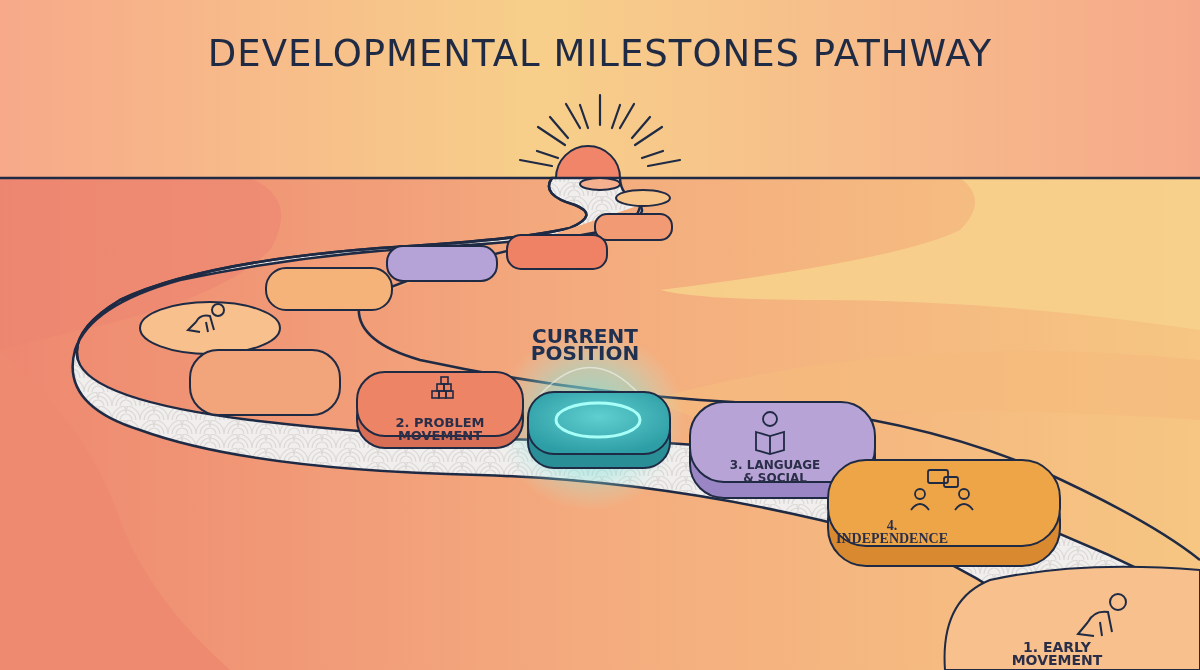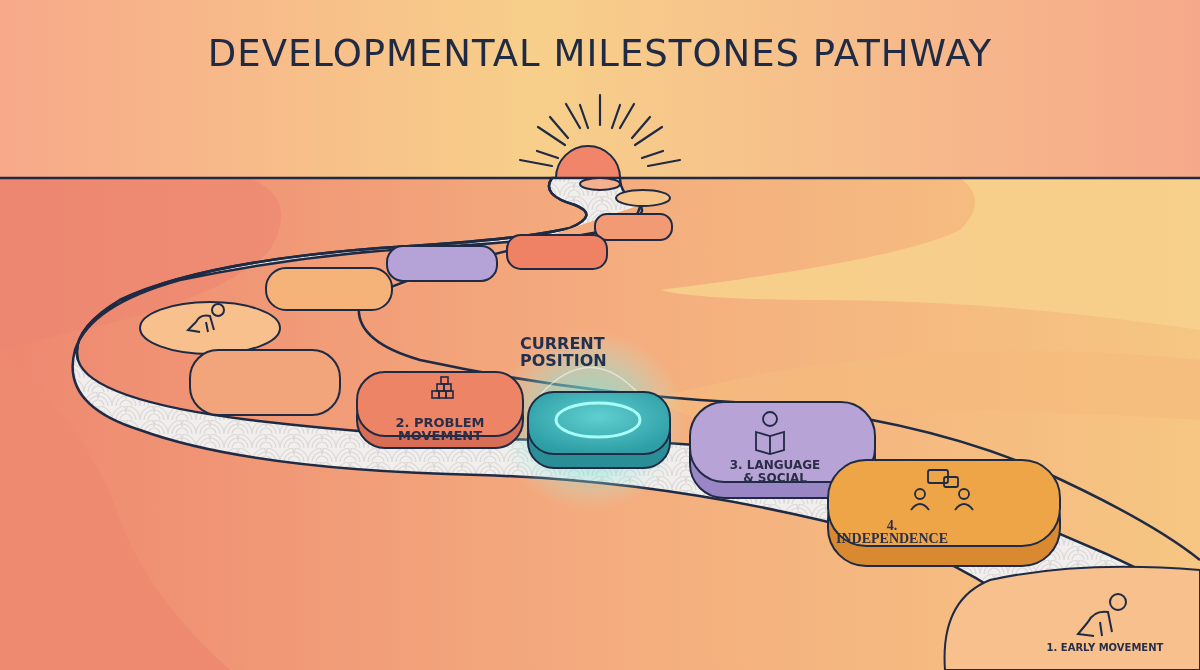--- a/index.html
+++ b/index.html
@@ -1,20 +1,20 @@
 <!DOCTYPE html>
 <html><head>
 <meta charset="utf-8">
 <style>
   html,body{margin:0;padding:0;}
   body{width:1200px;height:670px;overflow:hidden;position:relative;font-family:"Liberation Sans",sans-serif;}
   #scene{position:absolute;left:0;top:0;width:1200px;height:670px;}
   .title{position:absolute;left:0;top:32px;width:1200px;text-align:center;font-family:"DejaVu Sans",sans-serif;font-weight:400;font-size:37px;letter-spacing:1px;color:#1f2a44;}
   .lbl{position:absolute;font-family:"DejaVu Sans",sans-serif;font-weight:bold;color:#2a2e48;text-align:center;line-height:13px;}
-  .cur{position:absolute;left:520px;top:328px;width:130px;font-family:"DejaVu Sans",sans-serif;font-weight:bold;font-size:16px;line-height:17px;color:#1f3050;margin-top:7px;}
+  .cur{position:absolute;left:520px;top:328px;width:130px;text-align:center;font-family:"DejaVu Sans",sans-serif;font-weight:bold;font-size:20px;line-height:17px;color:#1f3050;}
 </style>
 </head>
 <body>
 
 <svg id="scene" viewBox="0 0 1200 670" xmlns="http://www.w3.org/2000/svg">
   <defs>
     <linearGradient id="sky" x1="0" y1="0" x2="1" y2="0">
       <stop offset="0" stop-color="#f7a989"></stop>
       <stop offset="0.45" stop-color="#f7cf8a"></stop>
       <stop offset="1" stop-color="#f6a98a"></stop>
@@ -153,13 +153,13 @@
   <div>MOVEMENT</div>
 </div>
 
 <div class="lbl" style="left:720px;top:459px;width:110px;font-size:12px;">
   <div>3. LANGUAGE</div>
   <div>&amp; SOCIAL</div>
 </div>
 
 <div class="lbl" style="left:832px;top:519px;width:120px;font-size:14px;font-family:Liberation Serif, serif;">4. INDEPENDENCE</div>
 
-<div class="lbl" style="left:1040px;top:641px;width:130px;font-size:10px;">1. EARLY MOVEMENT</div>
+<div class="lbl" style="left:992px;top:641px;width:130px;font-size:14px;">1. EARLY MOVEMENT</div>
 
 </body></html>

